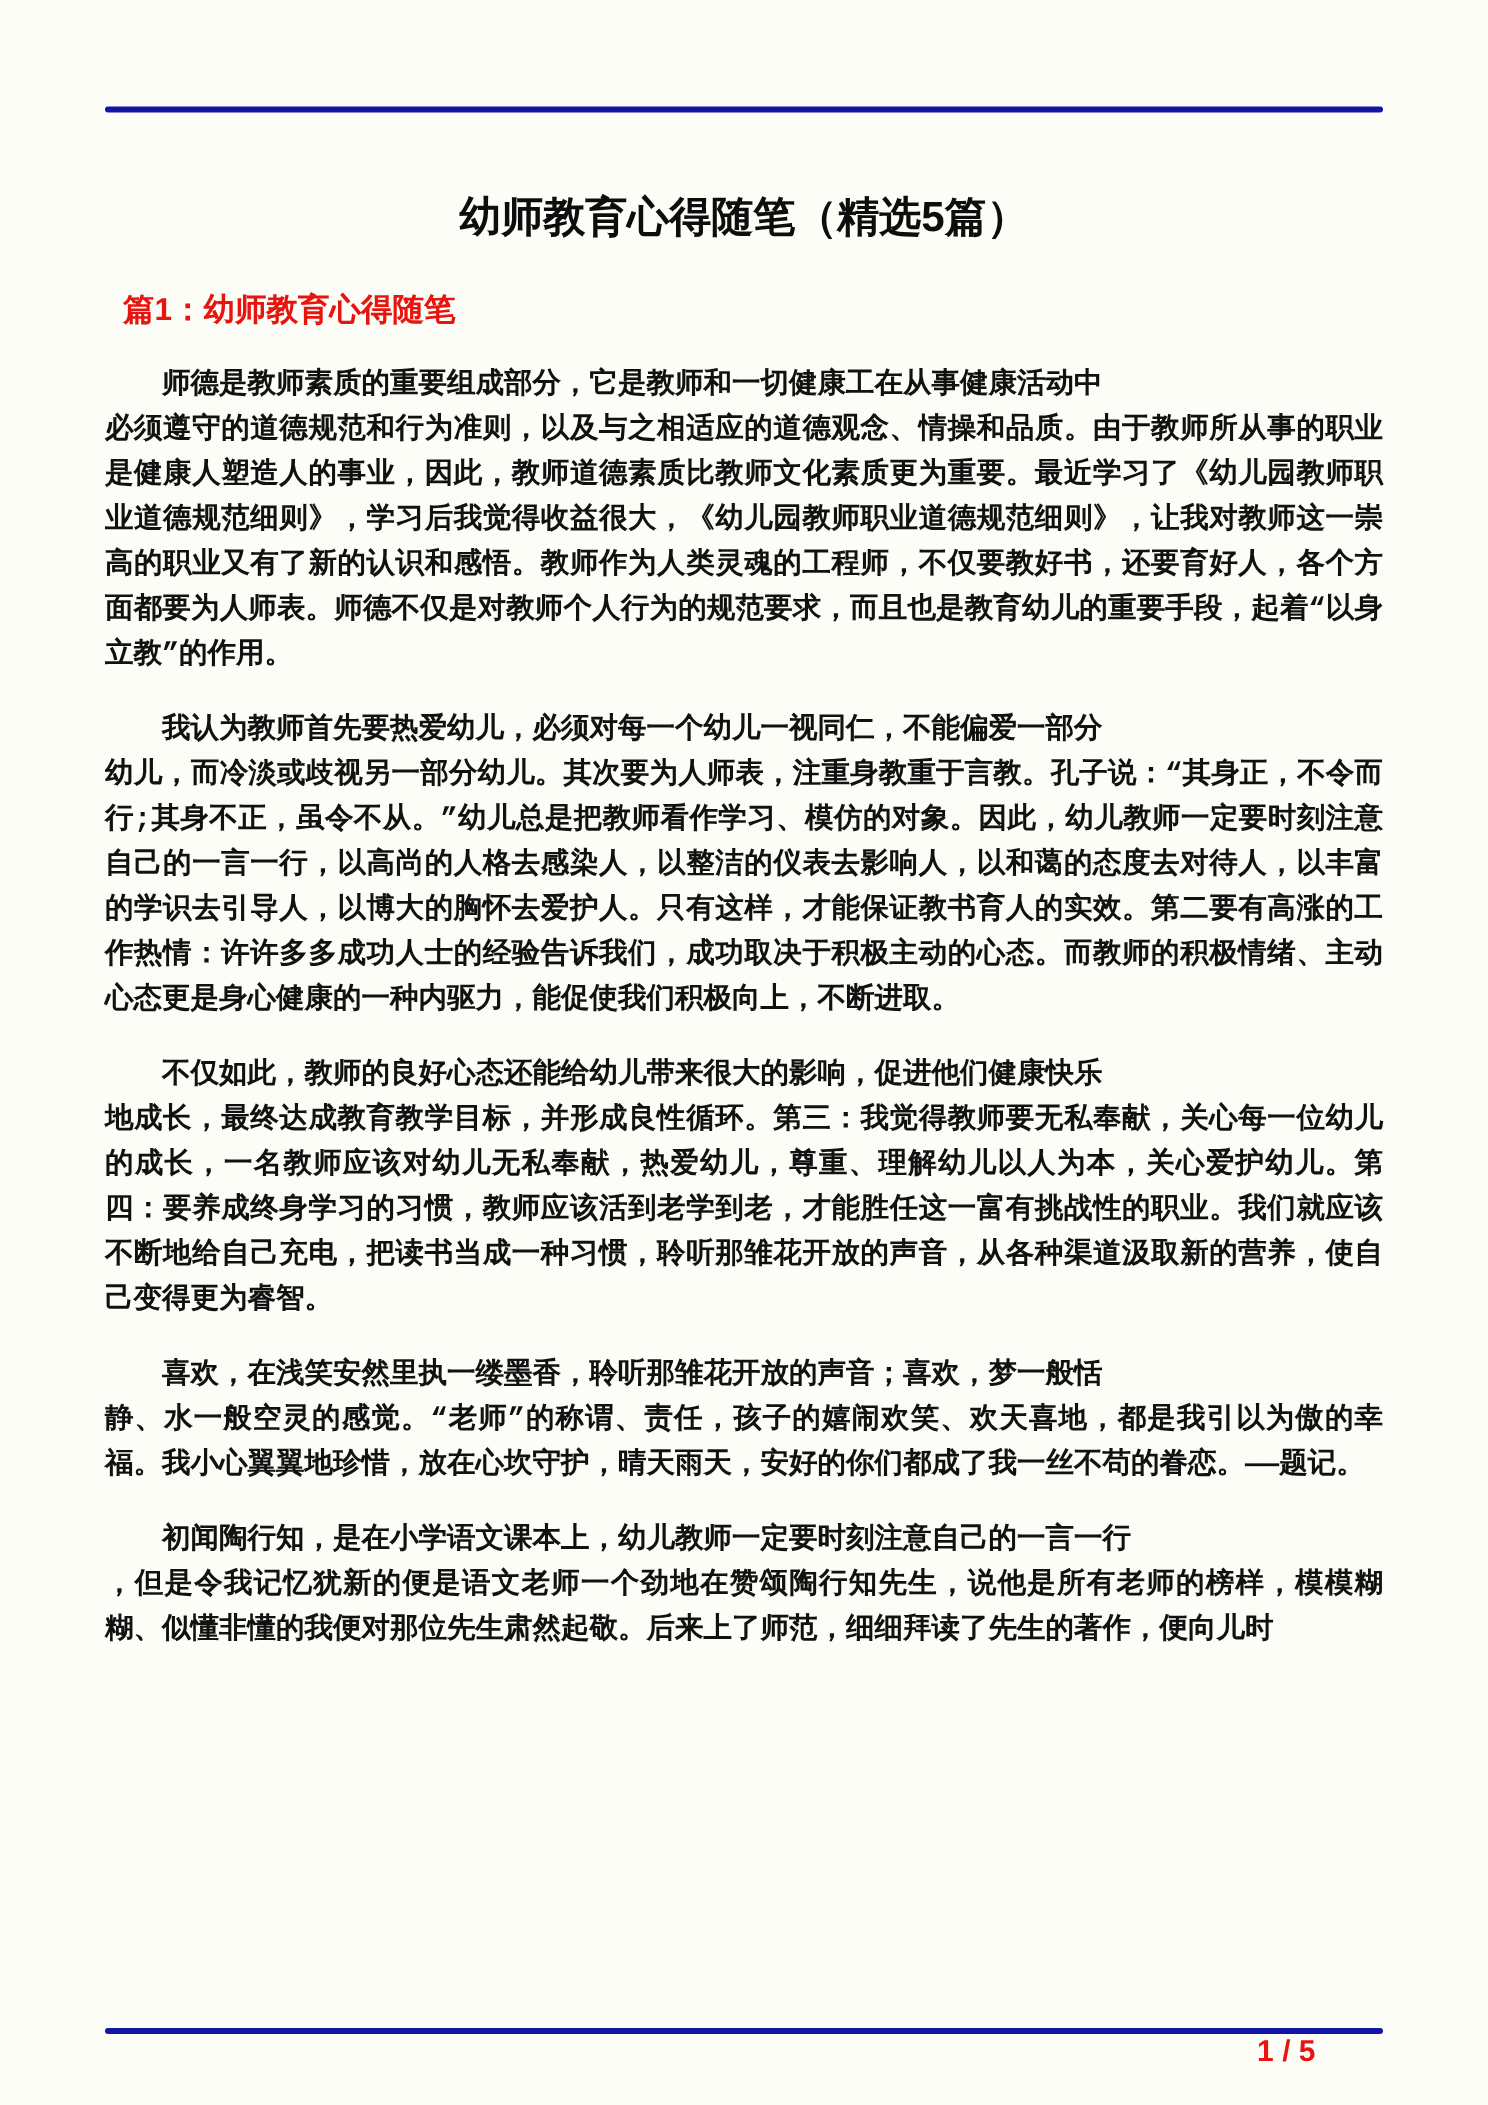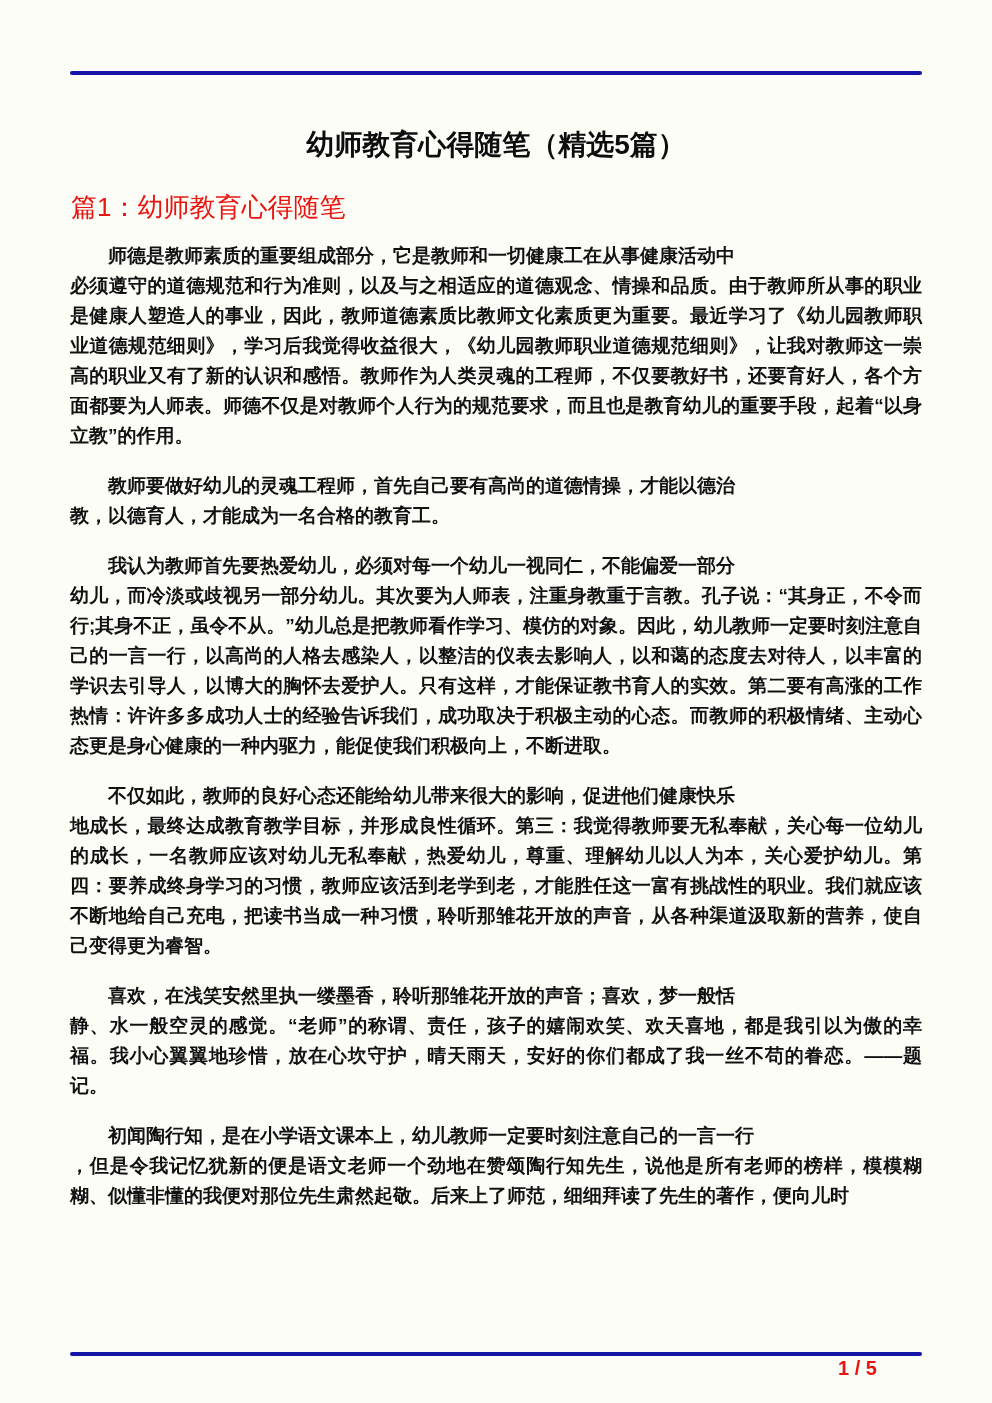--- a/index.html
+++ b/index.html
@@ -39,39 +39,40 @@
   }
   .doc-title{
     margin:127px 0 0 0;
     font-size:28px;
     line-height:36px;
     font-weight:700;
     text-align:center;
     color:#0d0d0d;
   }
   .sec-heading{
-    margin:30px 0 0 1px;
-    font-size:26px;
+    margin:30px 0 0 12px;
+    font-size:21px;
     line-height:28px;
-    font-weight:400;
+    font-weight:700;
     color:var(--accent);
   }
   .sec-heading.second{
     margin-top:24px;
   }
   .para{
     margin:20px 0 0 0;
     font-size:19px;
     line-height:30px;
     font-weight:600;
     color:#111;
     text-align:justify;
     white-space:pre-wrap;
     text-indent:2em;
     word-break:break-all;
+    font-family:Liberation Mono, monospace;
   }
   .page-number{
     position:absolute;
     top:1357px;
     right:115px;
     font-size:20px;
     line-height:22px;
     font-weight:600;
     color:var(--accent);
   }
@@ -84,22 +85,20 @@
   <div class="rule rule-top"></div>
 
   <main class="content">
 
     <h1 class="doc-title">幼师教育心得随笔（精选5篇）</h1>
 
     <section>
       <h2 class="sec-heading">篇1：幼师教育心得随笔</h2>
       <p class="para">师德是教师素质的重要组成部分，它是教师和一切健康工在从事健康活动中
 必须遵守的道德规范和行为准则，以及与之相适应的道德观念、情操和品质。由于教师所从事的职业是健康人塑造人的事业，因此，教师道德素质比教师文化素质更为重要。最近学习了《幼儿园教师职业道德规范细则》，学习后我觉得收益很大，《幼儿园教师职业道德规范细则》，让我对教师这一崇高的职业又有了新的认识和感悟。教师作为人类灵魂的工程师，不仅要教好书，还要育好人，各个方面都要为人师表。师德不仅是对教师个人行为的规范要求，而且也是教育幼儿的重要手段，起着“以身立教”的作用。</p>
-      <p class="para">教师要做好幼儿的灵魂工程师，首先自己要有高尚的道德情操，才能以德治
-教，以德育人，才能成为一名合格的教育工。</p>
       <p class="para">我认为教师首先要热爱幼儿，必须对每一个幼儿一视同仁，不能偏爱一部分
 幼儿，而冷淡或歧视另一部分幼儿。其次要为人师表，注重身教重于言教。孔子说：“其身正，不令而行;其身不正，虽令不从。”幼儿总是把教师看作学习、模仿的对象。因此，幼儿教师一定要时刻注意自己的一言一行，以高尚的人格去感染人，以整洁的仪表去影响人，以和蔼的态度去对待人，以丰富的学识去引导人，以博大的胸怀去爱护人。只有这样，才能保证教书育人的实效。第二要有高涨的工作热情：许许多多成功人士的经验告诉我们，成功取决于积极主动的心态。而教师的积极情绪、主动心态更是身心健康的一种内驱力，能促使我们积极向上，不断进取。</p>
       <p class="para">不仅如此，教师的良好心态还能给幼儿带来很大的影响，促进他们健康快乐
 地成长，最终达成教育教学目标，并形成良性循环。第三：我觉得教师要无私奉献，关心每一位幼儿的成长，一名教师应该对幼儿无私奉献，热爱幼儿，尊重、理解幼儿以人为本，关心爱护幼儿。第四：要养成终身学习的习惯，教师应该活到老学到老，才能胜任这一富有挑战性的职业。我们就应该不断地给自己充电，把读书当成一种习惯，聆听那雏花开放的声音，从各种渠道汲取新的营养，使自己变得更为睿智。</p>
     </section>
 
     <section>
       <p class="para">喜欢，在浅笑安然里执一缕墨香，聆听那雏花开放的声音；喜欢，梦一般恬
 静、水一般空灵的感觉。“老师”的称谓、责任，孩子的嬉闹欢笑、欢天喜地，都是我引以为傲的幸福。我小心翼翼地珍惜，放在心坎守护，晴天雨天，安好的你们都成了我一丝不苟的眷恋。——题记。</p>
       <p class="para">初闻陶行知，是在小学语文课本上，幼儿教师一定要时刻注意自己的一言一行

